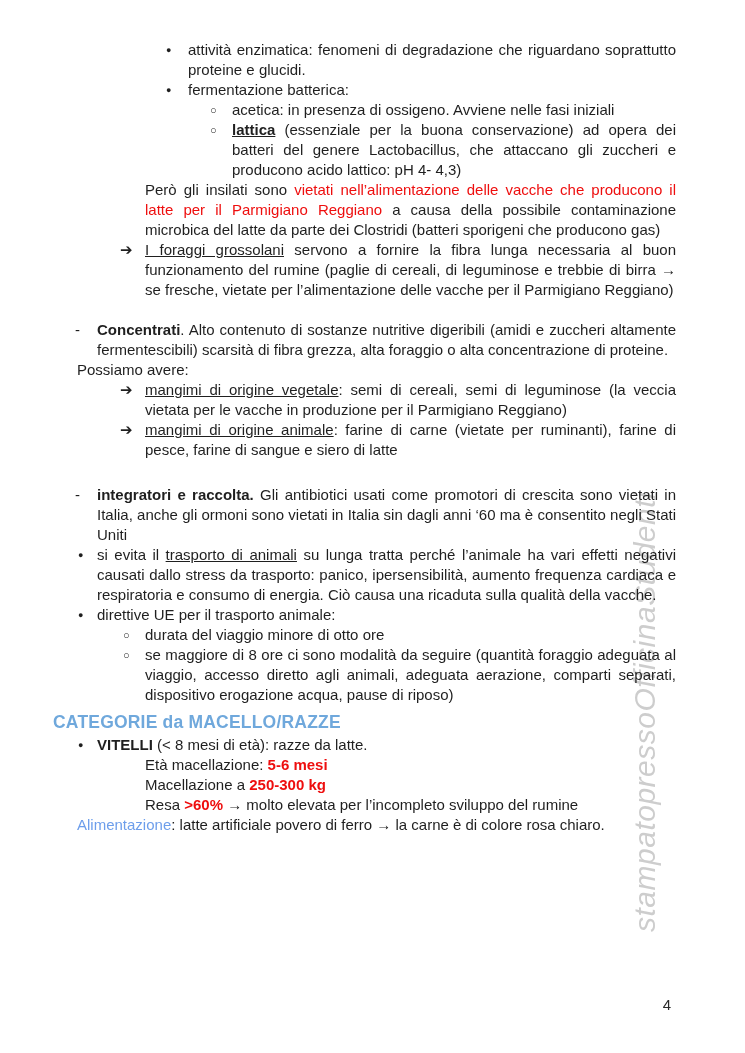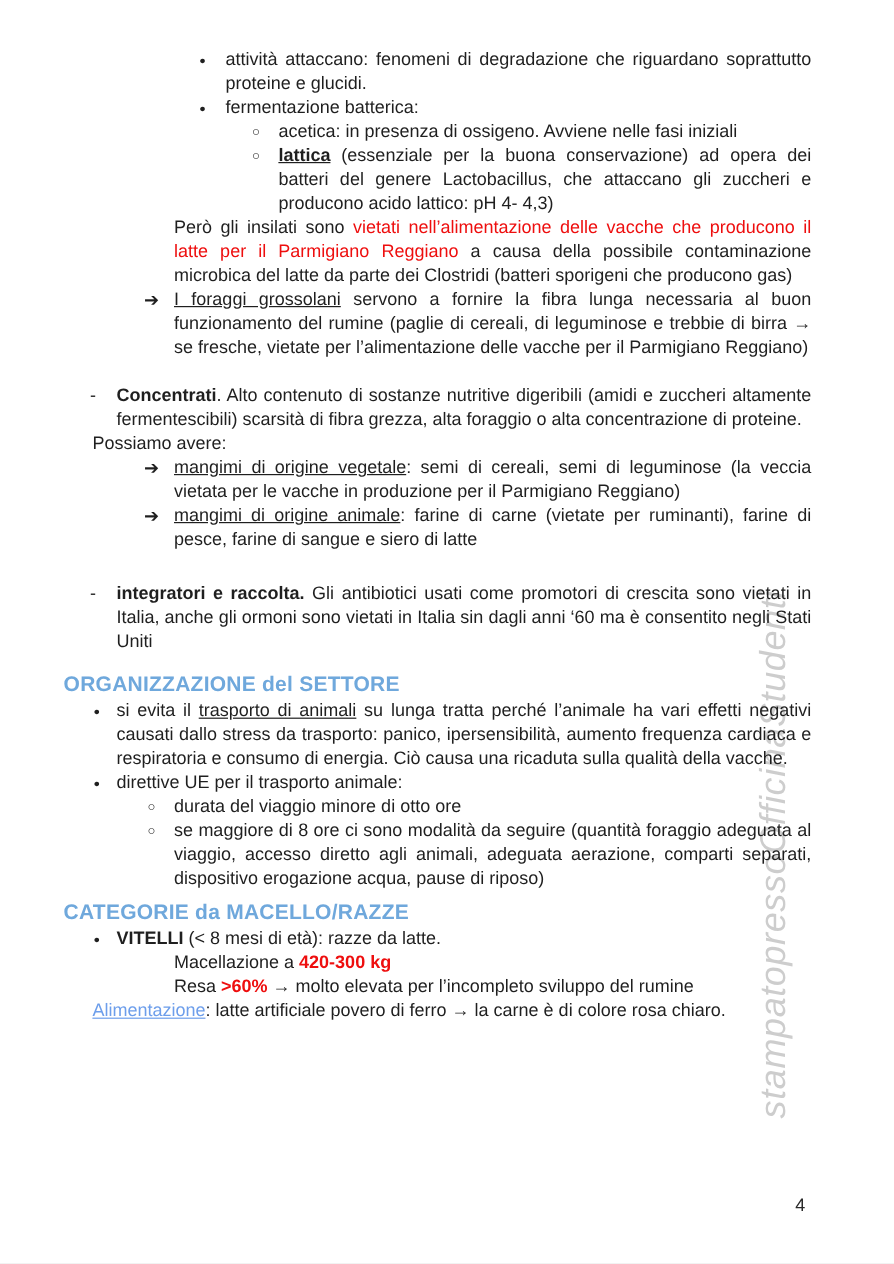--- a/index.html
+++ b/index.html
@@ -27,21 +27,21 @@
   .dash-row{margin-left:22px;}   .dash-row .mk{width:22px;}
   .sec-li{margin-left:25px;}     .sec-li .mk{width:19px;font-size:9px;}
   .sec-sub{margin-left:70px;}    .sec-sub .mk{width:22px;font-size:11px;}
   .vit-line{margin-left:92px;}
   .ind-body{margin-left:24px;}
 
   .b{font-weight:bold;}
   .u{text-decoration:underline;}
   .red{color:#ee0e0e;}
   .redb{color:#ee0e0e;font-weight:bold;}
-  .link{color:#6d9eeb;text-decoration:underline;}
+  .link{color:#6d9eeb;}
 
   .h2{
     font-size:17.5px;font-weight:bold;color:#6fa8dc;line-height:26px;
     letter-spacing:.2px;
   }
   .h2.first{margin-top:12px;}
   .h2.second{margin-top:4px;}
 
   .gap-concentrati{margin-top:20px;}
   .gap-integratori{margin-top:25px;}
@@ -62,21 +62,21 @@
 <body>
 
 <div class="page">
 
   <div class="watermark">stampatopressoOfficinaStudenti</div>
 
   <div class="content">
 
     <div class="row deep-li jt">
       <span class="mk">●</span>
-      <span class="tx">attività attaccano: fenomeni di degradazione che riguardano soprattutto proteine e glucidi.</span>
+      <span class="tx">attività enzimatica: fenomeni di degradazione che riguardano soprattutto proteine e glucidi.</span>
     </div>
     <div class="row deep-li jt">
       <span class="mk">●</span>
       <span class="tx">fermentazione batterica:</span>
     </div>
     <div class="row deep-sub jt">
       <span class="mk">○</span>
       <span class="tx">acetica: in presenza di ossigeno. Avviene nelle fasi iniziali</span>
     </div>
     <div class="row deep-sub jt">
@@ -107,21 +107,20 @@
     <div class="row arrow-row jt">
       <span class="mk">➔</span>
       <span class="tx"><span class="u">mangimi di origine animale</span><span>: farine di carne (vietate per ruminanti), farine di pesce, farine di sangue e siero di latte</span></span>
     </div>
 
     <div class="row dash-row jt gap-integratori">
       <span class="mk">-</span>
       <span class="tx"><span class="b">integratori e raccolta.</span><span> Gli antibiotici usati come promotori di crescita sono vietati in Italia, anche gli ormoni sono vietati in Italia sin dagli anni ‘60 ma è consentito negli Stati Uniti</span></span>
     </div>
 
-    <div class="h2 first">ORGANIZZAZIONE del SETTORE</div>
 
     <div class="row sec-li jt">
       <span class="mk">●</span>
       <span class="tx"><span>si evita il </span><span class="u">trasporto di animali</span><span> su lunga tratta perché l’animale ha vari effetti negativi causati dallo stress da trasporto: panico, ipersensibilità, aumento frequenza cardiaca e respiratoria e consumo di energia. Ciò causa una ricaduta sulla qualità della vacche.</span></span>
     </div>
     <div class="row sec-li jt">
       <span class="mk">●</span>
       <span class="tx">direttive UE per il trasporto animale:</span>
     </div>
     <div class="row sec-sub jt">
@@ -133,21 +132,24 @@
       <span class="tx">se maggiore di 8 ore ci sono modalità da seguire (quantità foraggio adeguata al viaggio, accesso diretto agli animali, adeguata aerazione, comparti separati, dispositivo erogazione acqua, pause di riposo)</span>
     </div>
 
     <div class="h2 second">CATEGORIE da MACELLO/RAZZE</div>
 
     <div class="row sec-li jt">
       <span class="mk">●</span>
       <span class="tx"><span class="b">VITELLI</span><span> (&lt; 8 mesi di età): razze da latte.</span></span>
     </div>
     <div class="vit-line">
-      <span>Macellazione a </span><span class="redb">420-300 kg</span>
+      <span>Età macellazione: </span><span class="redb">5-6 mesi</span>
+    </div>
+    <div class="vit-line">
+      <span>Macellazione a </span><span class="redb">250-300 kg</span>
     </div>
     <div class="vit-line">
       <span>Resa </span><span class="redb">&gt;60%</span><span> → molto elevata per l’incompleto sviluppo del rumine</span>
     </div>
     <div class="ind-body jt">
       <span class="link">Alimentazione</span><span>: latte artificiale povero di ferro → la carne è di colore rosa chiaro.</span>
     </div>
 
   </div>
 

